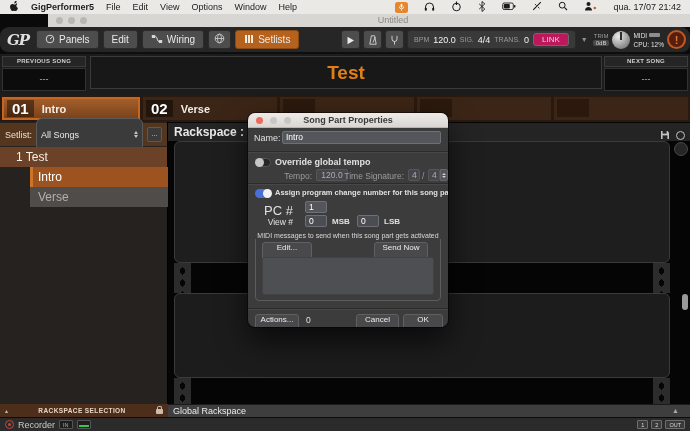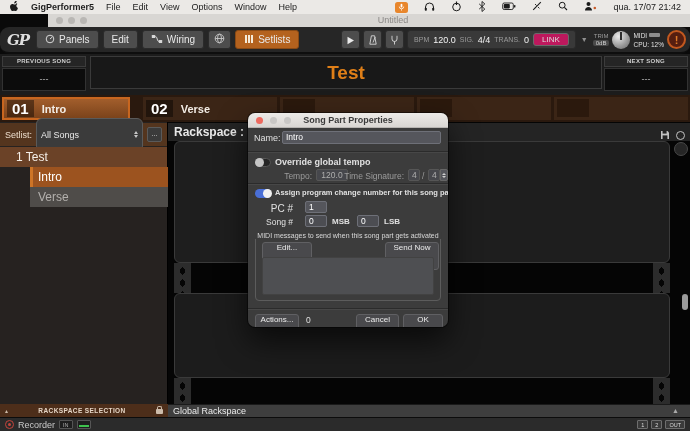--- a/index.html
+++ b/index.html
@@ -54,21 +54,21 @@
   .sn-head{height:9px;background:#252525;border:1px solid #3c3c3c;color:#cfcfcf;font-size:6px;font-weight:bold;
            text-align:center;line-height:9px;letter-spacing:.3px;}
   .sn-box{height:21px;background:#0c0c0c;border:1px solid #323232;color:#b5b5b5;text-align:center;line-height:21px;
           font-size:9px;margin-top:1px;}
   .sn-center{position:absolute;left:90px;top:2px;width:510px;height:31px;background:#181818;border:1px solid #3a3a3a;
              color:#df7f18;font-size:19px;font-weight:bold;text-align:center;line-height:31px;}
 
   
   .partsrow{position:absolute;left:0;top:95px;width:690px;height:27px;background:#2a190e;}
   .part{position:absolute;top:2px;height:23px;box-sizing:border-box;display:flex;align-items:center;gap:8px;}
-  .part.active{left:2px;width:128px;border:2px solid #c8661f;background:linear-gradient(#a25e2c,#7b431b);text-align:center;}
+  .part.active{left:2px;width:138px;border:2px solid #c8661f;background:linear-gradient(#a25e2c,#7b431b);text-align:center;}
   .part.p2{left:143px;width:134px;background:#3b2516;}
   .part .num{background:rgba(0,0,0,.42);font-size:15px;font-weight:bold;color:#fff;padding:1px 5px;margin-left:3px;line-height:15px;}
   .part .pname{font-size:11px;font-weight:600;color:#f2ece5;}
   .slot{position:absolute;top:2px;height:23px;width:134px;background:#3b2516;}
   .slot .sq{position:absolute;left:3px;top:2px;width:32px;height:18px;background:#2b190d;}
 
   
   .sidebar{position:absolute;left:0;top:122px;width:168px;height:282px;background:#262220;border-right:1px solid #000;box-sizing:border-box;}
   .setlist-bar{position:absolute;left:0;top:1px;width:100%;height:23px;background:#54351e;display:flex;align-items:center;
                gap:4px;padding:0 5px;box-sizing:border-box;}
@@ -429,32 +429,32 @@
     <span class="stepper" style="left:192px;top:56px">
         <span class="tri-up"></span>
         <span class="tri-dn"></span>
       </span>
 
     <div class="divider" style="top:70px"></div>
 
     <span class="toggle on" style="left:7px;top:76px"></span>
     <span class="dlbl bold" style="left:27px;top:75px;font-size:7.5px">Assign program change number for this song part</span>
 
-    <span class="dlbl" style="left:7px;top:90px;width:38px;text-align:right;font-size:10px">PC #</span>
+    <span class="dlbl" style="left:7px;top:90px;width:38px;text-align:right;font-size:13px">PC #</span>
     <div class="dfield" style="left:57px;top:88px;width:22px;height:12px;background:#55565c">1</div>
-    <span class="dlbl" style="left:7px;top:104px;width:38px;text-align:right;font-size:8.5px">Song #</span>
+    <span class="dlbl" style="left:7px;top:104px;width:38px;text-align:right;font-size:8.5px">View #</span>
     <div class="dfield" style="left:57px;top:102px;width:22px;height:12px;background:#4c4d52">0</div>
     <span class="dlbl bold" style="left:84px;top:104px;font-size:8px">MSB</span>
     <div class="dfield" style="left:109px;top:102px;width:22px;height:12px;background:#4c4d52">0</div>
     <span class="dlbl bold" style="left:136px;top:104px;font-size:8px">LSB</span>
 
     <div class="midi-group">
       <span class="group-title">MIDI messages to send when this song part gets activated</span>
       <div class="dlg-btn" style="left:6px;top:6px;width:50px">Edit...</div>
-      <div class="dlg-btn" style="right:1px;top:6px;width:54px">Send Now</div>
+      <div class="dlg-btn" style="right:12px;top:6px;width:54px">Send Now</div>
       <div class="group-textarea"></div>
     </div>
 
     <div class="divider" style="top:195px"></div>
 
     <div class="dlg-btn" style="left:7px;top:201px;width:44px">Actions...</div>
     <span class="dlbl" style="left:58px;top:202px;font-size:8.5px">0</span>
     <div class="dlg-btn" style="left:108px;top:201px;width:43px">Cancel</div>
     <div class="dlg-btn" style="left:155px;top:201px;width:40px">OK</div>
   </div>

